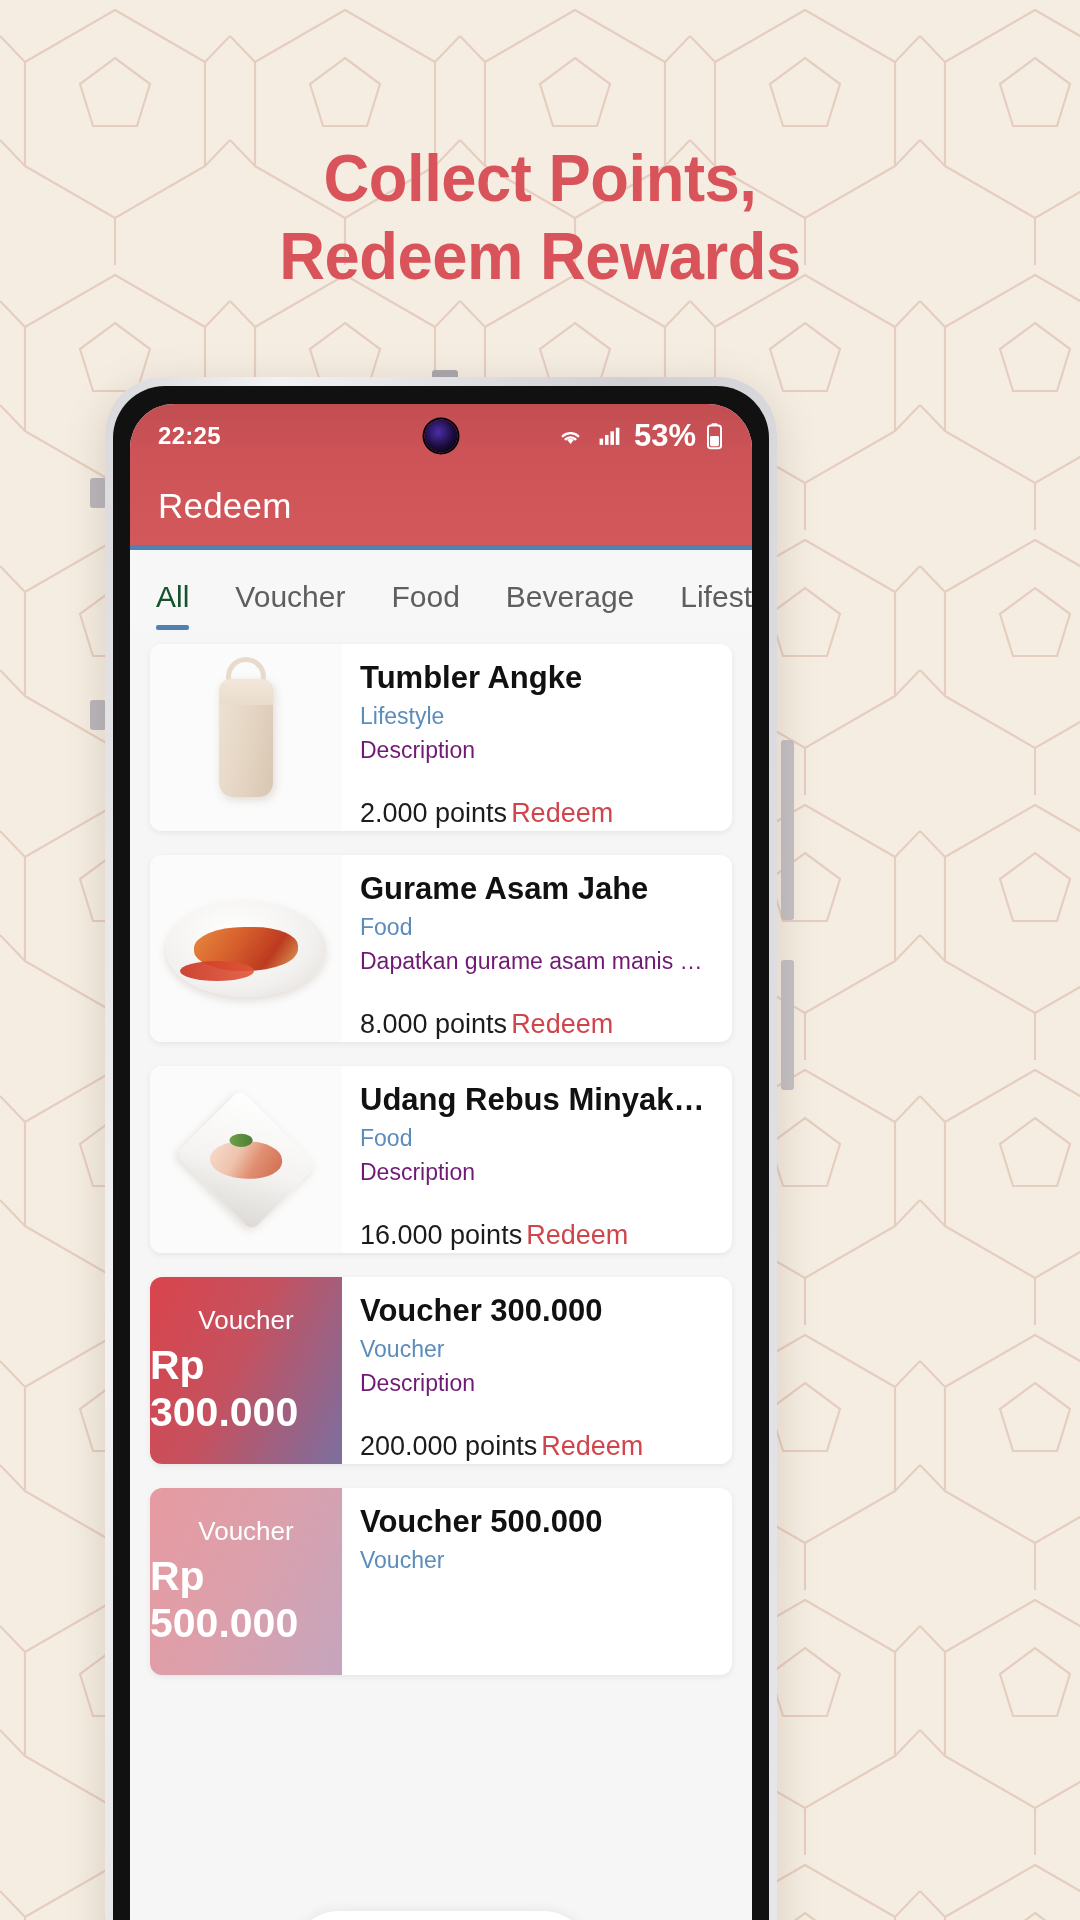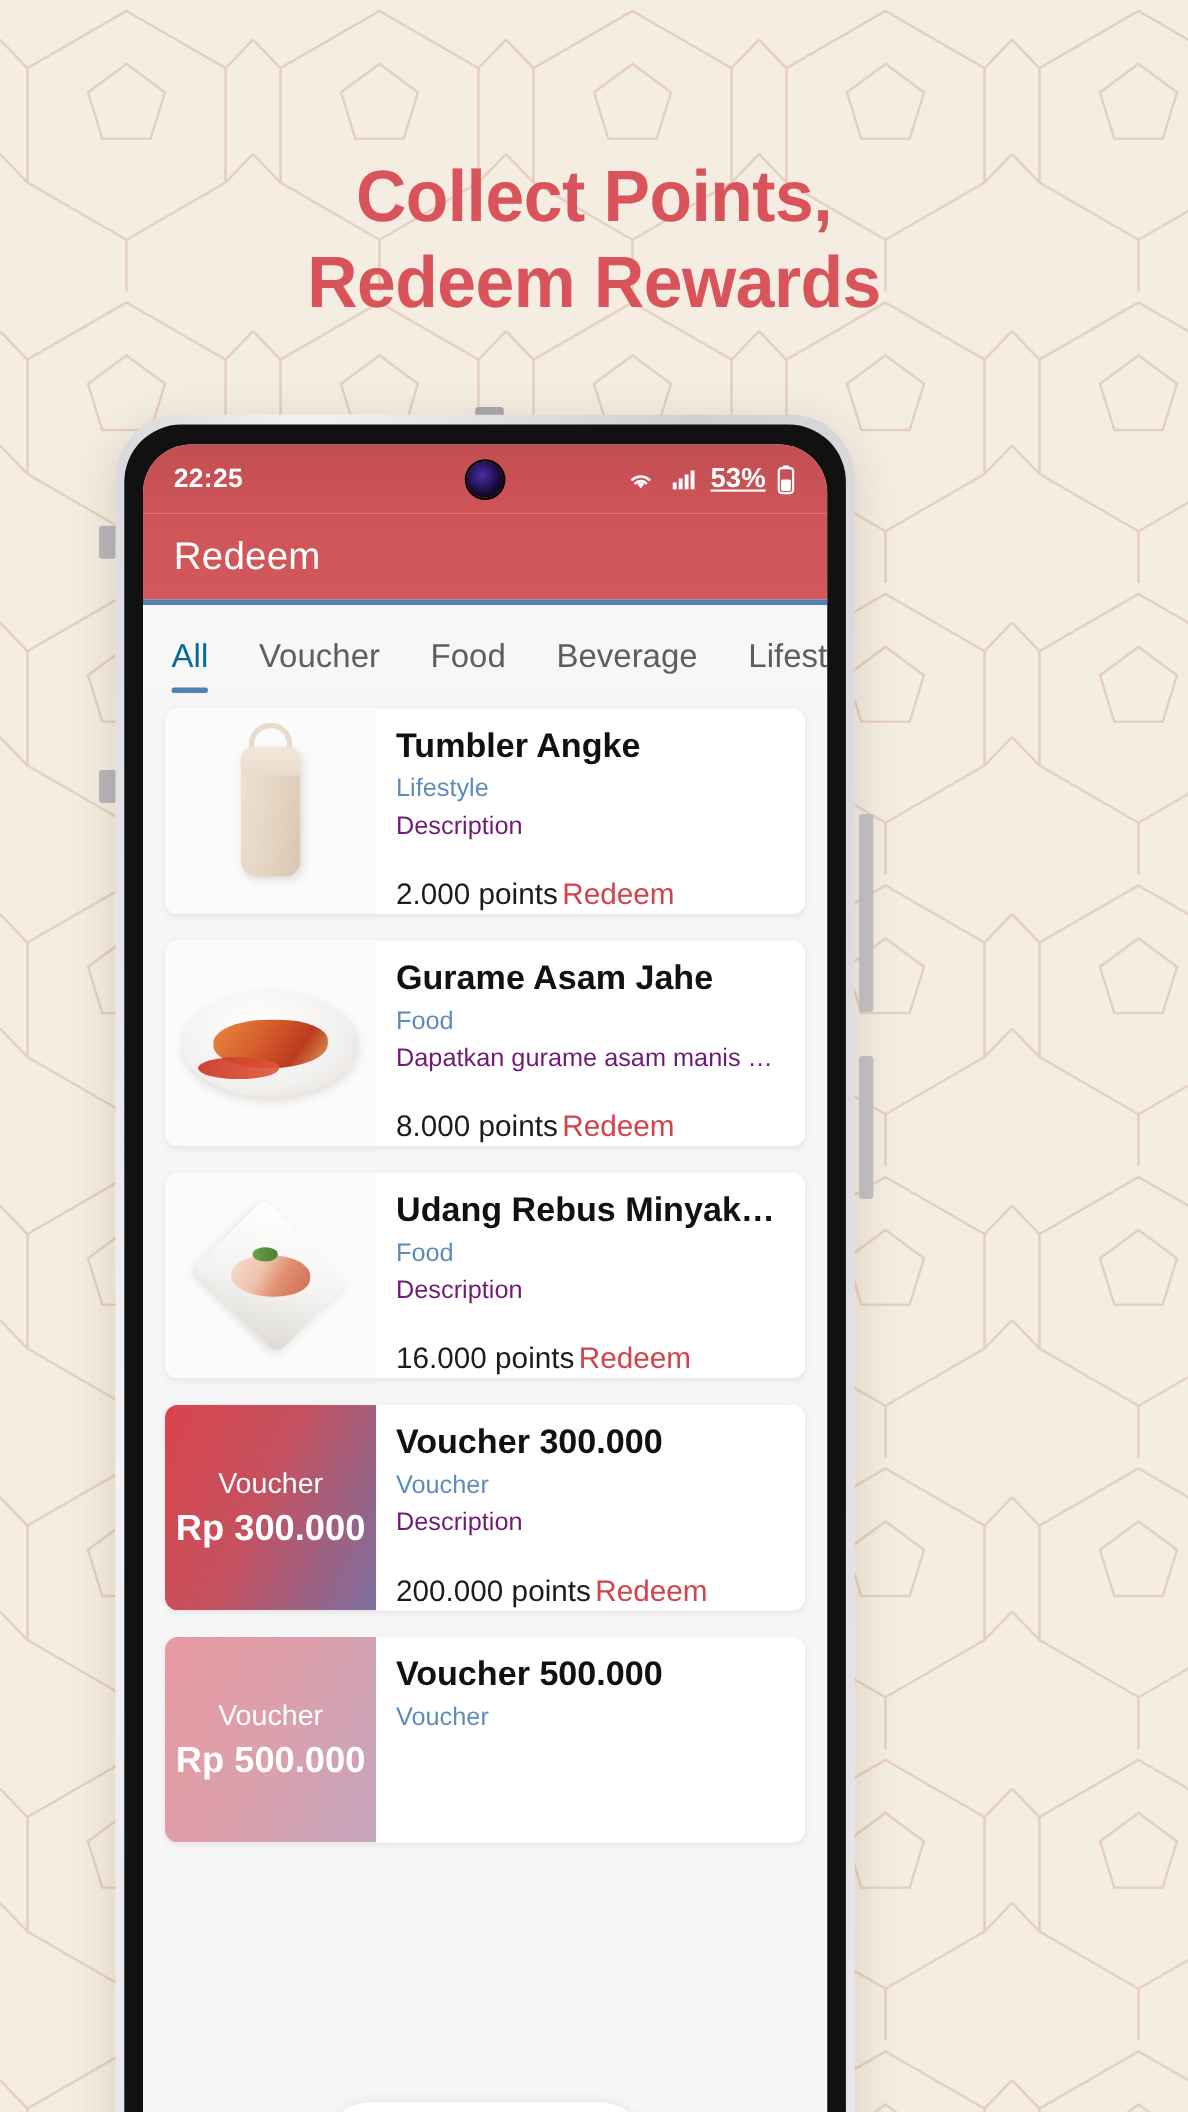--- a/index.html
+++ b/index.html
@@ -70,21 +70,21 @@
     height:63px;
     background:linear-gradient(180deg,#c24e52 0%,#cf5458 100%);
     display:flex; align-items:center;
     padding:0 28px;
     color:#fff;
   }
   .status-time { font-size:24px; font-weight:bold; letter-spacing:.3px; }
   .status-right {
     margin-left:auto; display:flex; align-items:center; gap:9px;
   }
-  .status-pct { font-size:25px; font-weight:bold;text-decoration:underline; }
+  .status-pct { font-size:31px; font-weight:bold; }
   .punch-hole {
     position:absolute; left:50%; top:50%;
     transform:translate(-50%,-50%);
     width:33px; height:33px; border-radius:50%;
     background:radial-gradient(circle at 42% 38%, #4b2ea8 0%, #1a0b3a 55%, #000 100%);
     box-shadow:0 0 0 2px #000;
   }
 
   
   .app-bar {
@@ -105,21 +105,21 @@
     gap:46px;
     white-space:nowrap;
     overflow:hidden;
   }
   .tab {
     font-size:30px; color:#5e5e5e;
     padding-bottom:16px;
     position:relative;
     flex:none;
   }
-  .tab.active { color:#0369a1; }
+  .tab.active { color:#14532d; }
   .tab.active::after {
     content:""; position:absolute; left:0; right:0; bottom:0;
     height:5px; background:#4f82b3; border-radius:2px;
   }
 
   
   .list {
     background:#f6f6f6;
     padding:14px 20px 0 20px;
     height:calc(100% - 226px);
@@ -172,21 +172,21 @@
   }
 
   
   .voucher-tile {
     width:100%; height:100%;
     display:flex; flex-direction:column;
     align-items:center; justify-content:center;
     color:#fff; gap:6px;
   }
   .voucher-tile .vt-label { font-size:26px; font-weight:normal; }
-  .voucher-tile .vt-amount { font-size:33px; font-weight:bold; }
+  .voucher-tile .vt-amount { font-size:41px; font-weight:bold; }
   .vt-grad-1 { background:linear-gradient(115deg,#d9444c 0%,#c5515f 45%,#7b6fa0 100%); }
   .vt-grad-2 { background:linear-gradient(115deg,#e79aa0 0%,#dba0ac 50%,#c5a5bd 100%); }
 
   
   .tumbler {
     width:54px; height:118px;
     background:linear-gradient(100deg,#efe3d5 0%,#e4d4c2 55%,#d8c6b1 100%);
     border-radius:12px 12px 14px 14px;
     position:relative;
     box-shadow:2px 3px 8px rgba(150,130,110,.25);

